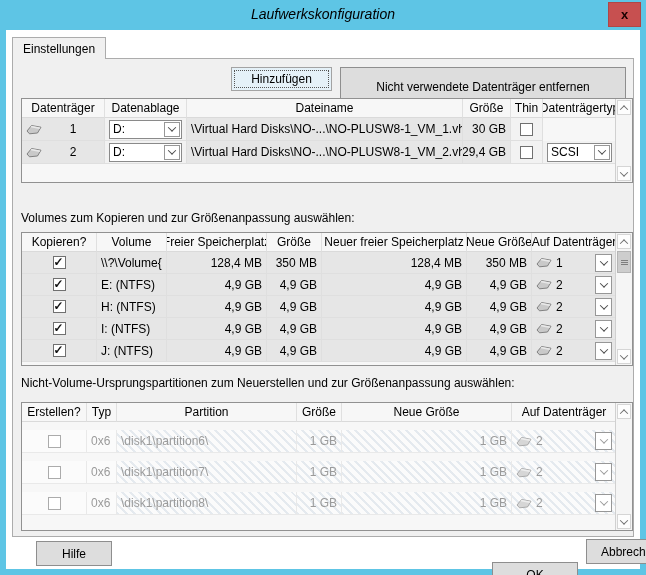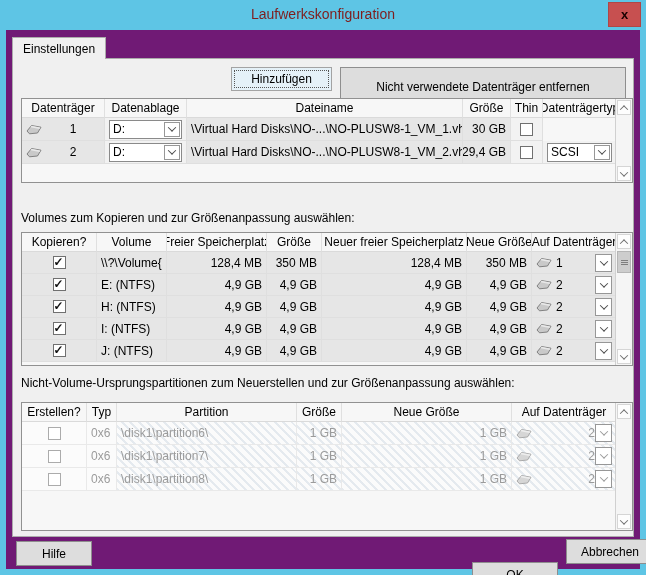--- a/index.html
+++ b/index.html
@@ -1,40 +1,40 @@
 <!DOCTYPE html>
 <html><head>
 <meta charset="utf-8">
 <style>
   * { margin:0; padding:0; box-sizing:border-box; }
   html,body { width:646px; height:575px; font-family:"Liberation Sans", sans-serif; }
   .window { position:relative; width:646px; height:575px; background:#5EC5E5; overflow:hidden; }
   .titlebar { position:absolute; left:0; top:0; width:646px; height:30px; background:#5EC5E5; }
-  .title { position:absolute; left:0; right:0; top:6px; text-align:center; font-size:14px; color:#7f1d1d; }
+  .title { position:absolute; left:0; right:0; top:6px; text-align:center; font-size:14px; color:#000000;font-style:italic; }
   .close-btn { position:absolute; right:5px; top:2px; width:33px; height:25px; background:#C75050; border:1px solid #B04646; color:#1A0000; font-size:13px; font-weight:bold; display:flex; align-items:center; justify-content:center; cursor:default; }
-  .client { position:absolute; left:6px; top:30px; width:634px; height:539px; background:#701a75; }
+  .client { position:absolute; left:6px; top:30px; width:634px; height:539px; background:#ffffff; }
 
   .tab { position:absolute; left:6px; top:7px; height:22px; padding:0 10px; background:#F0F0F0; border:1px solid #ACACAC; border-bottom:none; font-size:12px; display:flex; align-items:center; z-index:2; }
   .panel { position:absolute; left:6px; top:28px; width:622px; height:479px; border:1px solid #ACACAC; background:#F0F0F0; z-index:1; }
 
   .lbl { position:absolute; font-size:12px; color:#000; white-space:nowrap; }
 
   .btn { position:absolute; background:#DDDDDD; border:1px solid #8E8E8E; font-size:12px; display:flex; align-items:center; justify-content:center; cursor:default; }
   .btn.focused { border:1px solid #a3a3a3; background:#E5F1F8; outline:1px dotted #555; outline-offset:-4px; }
 
   .tbl { position:absolute; background:#F7F7F7; border:1px solid #919191; }
   .hdr { display:grid; height:19px; }
   .hc { font-size:12px; display:flex; align-items:center; justify-content:center; background:#F7F7F7; border-right:1px solid #E0E0E0; border-bottom:1px solid #DADADA; overflow:hidden; white-space:nowrap; }
   .trow { display:grid; }
   .cell { font-size:12px; display:flex; align-items:center; padding:0 4px; border-right:1px solid #DFDFDF; border-bottom:1px solid #DFDFDF; overflow:hidden; white-space:nowrap; background:#E6E6E6; }
   .cell.lite { background:#F2F2F2; }
   .cell.right { justify-content:flex-end; }
   .cell.center { justify-content:center; }
   .t3 .cell { background:#FBFBFB; color:#9B9B9B; border-right-color:#E9E9E9; border-bottom-color:#E9E9E9; }
-  .t3 .cell.hatch { background-color:#FBFBFB; background-image:repeating-linear-gradient(45deg, rgba(140,165,190,0.20) 0 2px, rgba(0,0,0,0) 2px 6px);text-align:right; }
+  .t3 .cell.hatch { background-color:#FBFBFB; background-image:repeating-linear-gradient(45deg, rgba(140,165,190,0.20) 0 2px, rgba(0,0,0,0) 2px 6px); }
 
   .combo { background:#fff; border:1px solid #8A8A8A; height:19px; display:flex; align-items:center; width:100%; }
   .combo .ctxt { flex:1; padding-left:3px; font-size:12px; color:#000; }
   .carrow, .dropbtn { width:16px; height:15px; border:1px solid #979797; background:#fff; display:flex; align-items:center; justify-content:center; flex:0 0 auto; margin-right:1px; }
   .dropbtn { width:17px; height:18px; margin:0; }
   .chev { width:6px; height:6px; border-right:1.4px solid #4A4A4A; border-bottom:1.4px solid #4A4A4A; }
   .chev.down { transform:rotate(45deg) translate(-1px,-1px); }
   .chev.up { transform:rotate(-135deg) translate(-1px,-1px); }
   .t3 .dropbtn .chev { border-color:#9B9B9B; }
 
@@ -47,23 +47,23 @@
   .sbtn .chev { border-color:#6F6F6F; }
   .sb-top { top:1px; } .sb-bot { bottom:1px; }
   .thumb { position:absolute; left:1px; top:18px; width:14px; height:22px; background:#CDCDCD; border:1px solid #B5B5B5; display:flex; align-items:center; justify-content:center; }
   .grip { width:7px; height:5px; background:repeating-linear-gradient(#7E7E7E 0 1px, transparent 1px 2px); }
 
   .disk-svg { flex:0 0 auto; margin-right:4px; }
 
   .g1 { grid-template-columns:83px 82px 276px 48px 32px 74px; width:595px; }
   .g2 { grid-template-columns:75px 70px 100px 55px 145px 65px 85px; width:595px; }
   .g3 { grid-template-columns:65px 30px 180px 45px 170px 105px; width:595px; }
-  .rh1 { height:23px; } .rh2 { height:22px; } .rh3 { height:23px; }
-
-  .footer-btn { height:25px; }
+  .rh1 { height:23px; } .rh2 { height:22px; } .rh3 { height:23px;margin-top:8px; }
+
+  .footer-btn { height:25px;margin-left:20px; }
 </style>
 </head>
 <body>
 
 <div class="window">
   <div class="titlebar">
     <div class="title">Laufwerkskonfiguration</div>
     <div class="close-btn">x</div>
   </div>
 

